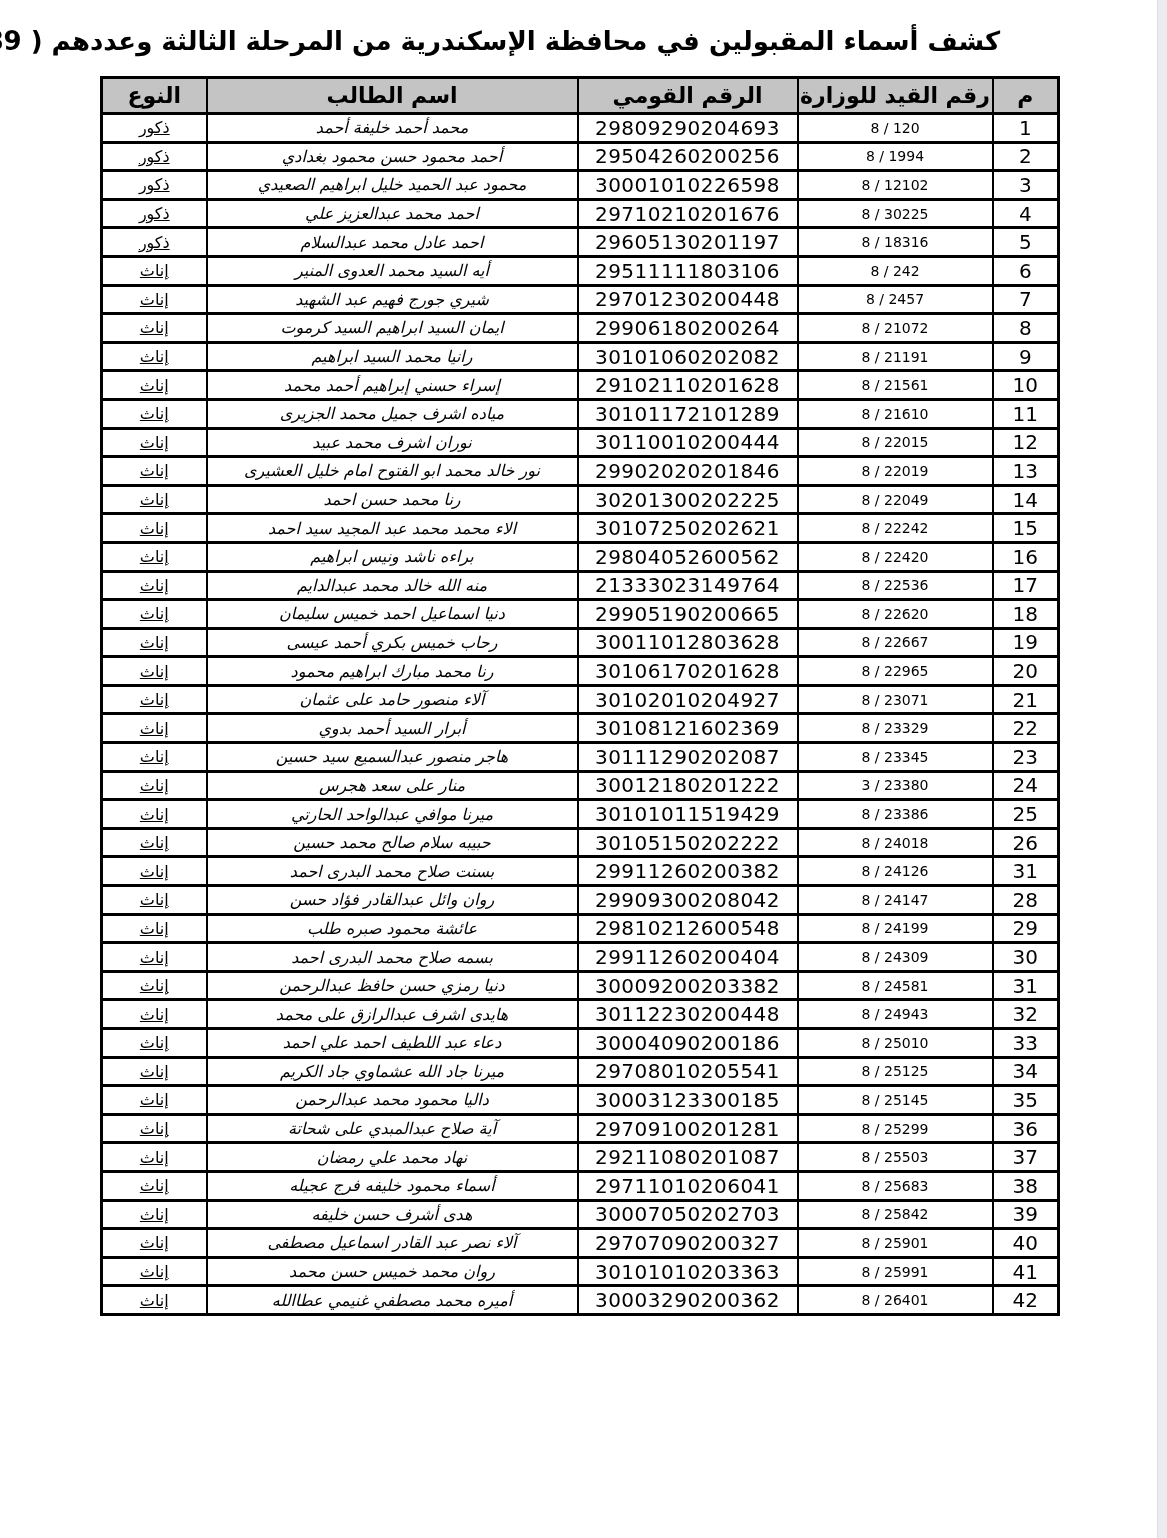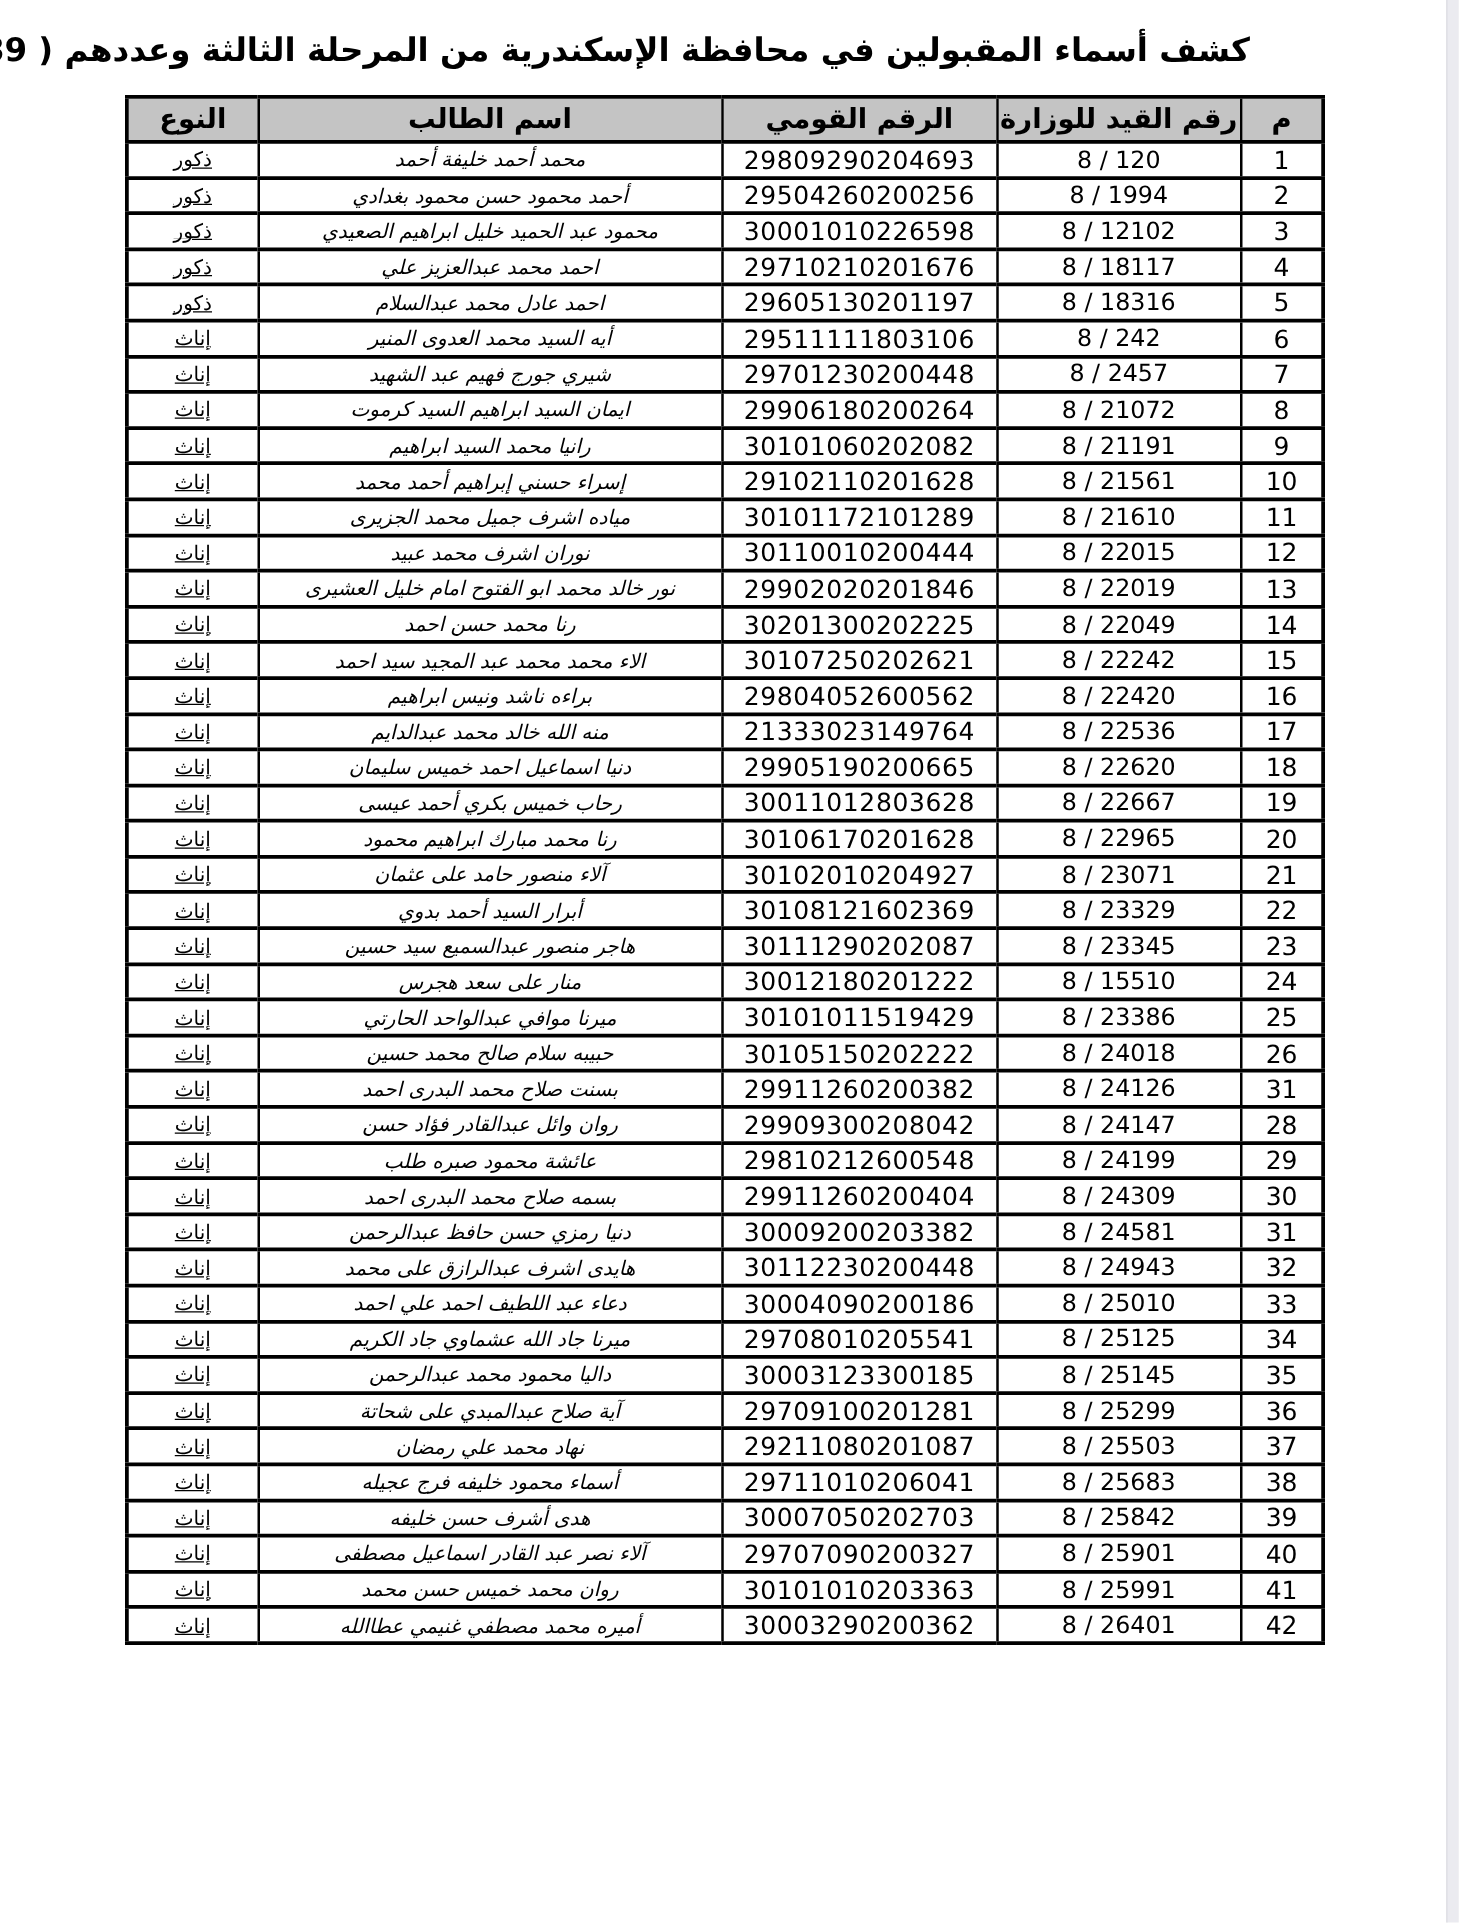--- a/index.html
+++ b/index.html
@@ -61,21 +61,21 @@
     overflow: hidden;
   }
   .doc-table thead th {
     background: #c4c4c4;
     height: 36px;
     font-size: 22px;
     font-weight: bold;
   }
   .doc-table tbody td { height: 28.6px; background: #ffffff; }
   td.cell-num      { font-size: 20px; }
-  td.cell-ministry { font-size: 19px; direction: ltr; text-align: center; }
+  td.cell-ministry { font-size: 14px; direction: ltr; text-align: center; }
   td.cell-national { font-size: 20px; direction: ltr; letter-spacing: 0.5px; }
   td.cell-name     { font-size: 16px; font-style: italic; }
   td.cell-gender   { font-size: 16px; text-decoration: underline; }
 </style>
 </head>
 <body>
 
 <div class="page">
 
   <div class="doc-title">كشف أسماء المقبولين في محافظة الإسكندرية من المرحلة الثالثة وعددهم ( 389)</div>
@@ -114,21 +114,21 @@
   </tr>
         <tr>
     <td class="cell-num">3</td>
     <td class="cell-ministry">8 / 12102</td>
     <td class="cell-national">30001010226598</td>
     <td class="cell-name">محمود عبد الحميد خليل ابراهيم الصعيدي</td>
     <td class="cell-gender">ذكور</td>
   </tr>
         <tr>
     <td class="cell-num">4</td>
-    <td class="cell-ministry">8 / 18117</td>
+    <td class="cell-ministry">8 / 30225</td>
     <td class="cell-national">29710210201676</td>
     <td class="cell-name">احمد محمد عبدالعزيز علي</td>
     <td class="cell-gender">ذكور</td>
   </tr>
         <tr>
     <td class="cell-num">5</td>
     <td class="cell-ministry">8 / 18316</td>
     <td class="cell-national">29605130201197</td>
     <td class="cell-name">احمد عادل محمد عبدالسلام</td>
     <td class="cell-gender">ذكور</td>
@@ -254,21 +254,21 @@
   </tr>
         <tr>
     <td class="cell-num">23</td>
     <td class="cell-ministry">8 / 23345</td>
     <td class="cell-national">30111290202087</td>
     <td class="cell-name">هاجر منصور عبدالسميع سيد حسين</td>
     <td class="cell-gender">إناث</td>
   </tr>
         <tr>
     <td class="cell-num">24</td>
-    <td class="cell-ministry">8 / 15510</td>
+    <td class="cell-ministry">3 / 23380</td>
     <td class="cell-national">30012180201222</td>
     <td class="cell-name">منار على سعد هجرس</td>
     <td class="cell-gender">إناث</td>
   </tr>
         <tr>
     <td class="cell-num">25</td>
     <td class="cell-ministry">8 / 23386</td>
     <td class="cell-national">30101011519429</td>
     <td class="cell-name">ميرنا موافي عبدالواحد الحارتي</td>
     <td class="cell-gender">إناث</td>

